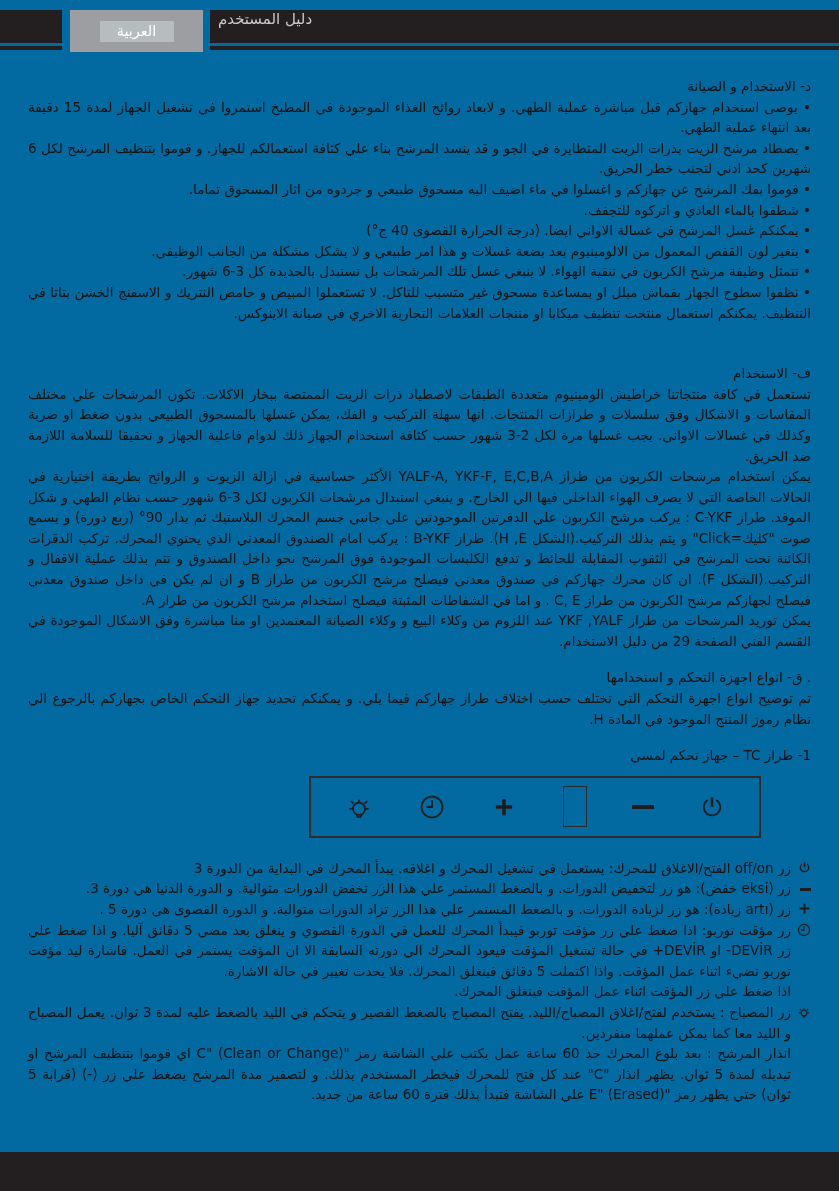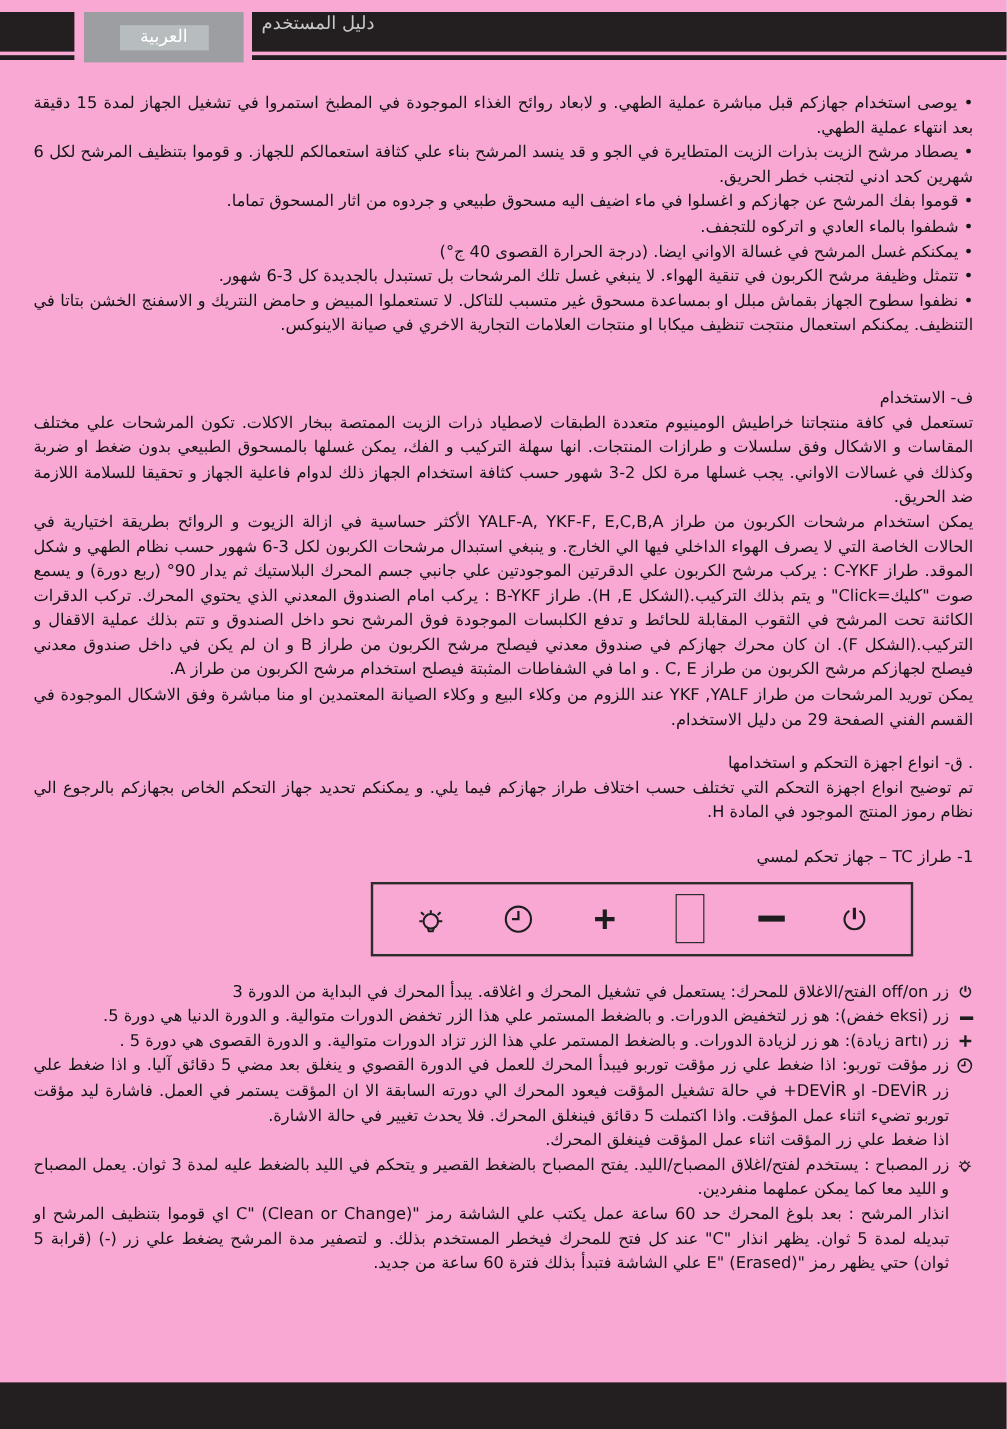--- a/index.html
+++ b/index.html
@@ -1,17 +1,17 @@
 <!DOCTYPE html>
 <html lang="ar"><head>
 <meta charset="utf-8">
 <style>
   html,body{margin:0;padding:0;background:#e8e8e8;}
   .page{
-    position:relative;width:839px;height:1191px;background:#f9a8d4;
+    position:relative;width:839px;height:1191px;background:#0369a1;
     margin:0 auto;overflow:hidden;
     font-family:"DejaVu Sans","Liberation Sans",sans-serif;
     color:#161616;
   }
   
   .hdr-left-box{position:absolute;left:0;top:10px;width:62px;height:33px;background:#231f20;}
   .hdr-left-line{position:absolute;left:0;top:46px;width:62px;height:4px;background:#231f20;}
   .hdr-tab{position:absolute;left:70px;top:10px;width:133px;height:42px;background:#9c9ea1;
     display:flex;align-items:center;justify-content:center;}
   .hdr-tab-inner{width:74px;height:21px;background:#b7bcbf;color:#ffffff;font-size:14.5px;
@@ -66,32 +66,34 @@
     <div class="hdr-tab-inner">العربية</div>
   </div>
   <div class="hdr-bar">
     <span class="hdr-bar-title">دليل المستخدم</span>
   </div>
   <div class="hdr-bar-line"></div>
 
   <div class="content">
 
     <div class="sec-usage">
+      <div class="para">د- الاستخدام و الصيانة</div>
       <div>
 
           <div class="para">• يوصى استخدام جهازكم قبل مباشرة عملية الطهي. و لابعاد روائح الغذاء الموجودة في المطبخ استمروا في تشغيل الجهاز لمدة 15 دقيقة بعد انتهاء عملية الطهي.</div>
 
           <div class="para">• يصطاد مرشح الزيت بذرات الزيت المتطايرة في الجو و قد ينسد المرشح بناء علي كثافة استعمالكم للجهاز. و قوموا بتنظيف المرشح لكل 6 شهرين كحد ادني لتجنب خطر الحريق.</div>
 
           <div class="para">• قوموا بفك المرشح عن جهازكم و اغسلوا في ماء اضيف اليه مسحوق طبيعي و جردوه من اثار المسحوق تماما.</div>
 
           <div class="para">• شطفوا بالماء العادي و اتركوه للتجفف.</div>
 
           <div class="para">• يمكنكم غسل المرشح في غسالة الاواني ايضا. (درجة الحرارة القصوى 40 ج°)</div>
 
+          <div class="para">• يتغير لون القفص المعمول من الالومينيوم بعد بضعة غسلات و هذا امر طبيعي و لا يشكل مشكلة من الجانب الوظيفي.</div>
 
           <div class="para">• تتمثل وظيفة مرشح الكربون في تنقية الهواء. لا ينبغي غسل تلك المرشحات بل تستبدل بالجديدة كل 3-6 شهور.</div>
 
           <div class="para">• نظفوا سطوح الجهاز بقماش مبلل او بمساعدة مسحوق غير متسبب للتاكل. لا تستعملوا المبيض و حامض النتريك و الاسفنج الخشن بتاتا في التنظيف. يمكنكم استعمال منتجت تنظيف ميكابا او منتجات العلامات التجارية الاخري في صيانة الاينوكس.</div>
 
         </div>
     </div>
 
     <div class="sec-filters">
       <div class="para">ف- الاستخدام</div>
@@ -158,21 +160,21 @@
             </span>
             <span class="tc-text">زر off/on الفتح/الاغلاق للمحرك: يستعمل في تشغيل المحرك و اغلاقه. يبدأ المحرك في البداية من الدورة 3</span>
           </div>
 
           <div class="tc-item mk-minus">
             <span class="tc-marker">
 
               <span class="mkico ic-minus"></span>
 
             </span>
-            <span class="tc-text">زر (eksi خفض): هو زر لتخفيض الدورات. و بالضغط المستمر علي هذا الزر تخفض الدورات متوالية. و الدورة الدنيا هي دورة 5.</span>
+            <span class="tc-text">زر (eksi خفض): هو زر لتخفيض الدورات. و بالضغط المستمر علي هذا الزر تخفض الدورات متوالية. و الدورة الدنيا هي دورة 3.</span>
           </div>
 
           <div class="tc-item mk-plus">
             <span class="tc-marker">
 
               <svg class="mkico ic-plus ic" width="13" height="13" viewBox="0 0 24 24">
                 <path d="M12 3 V21 M3 12 H21" stroke-width="3.6"></path>
               </svg>
 
             </span>

